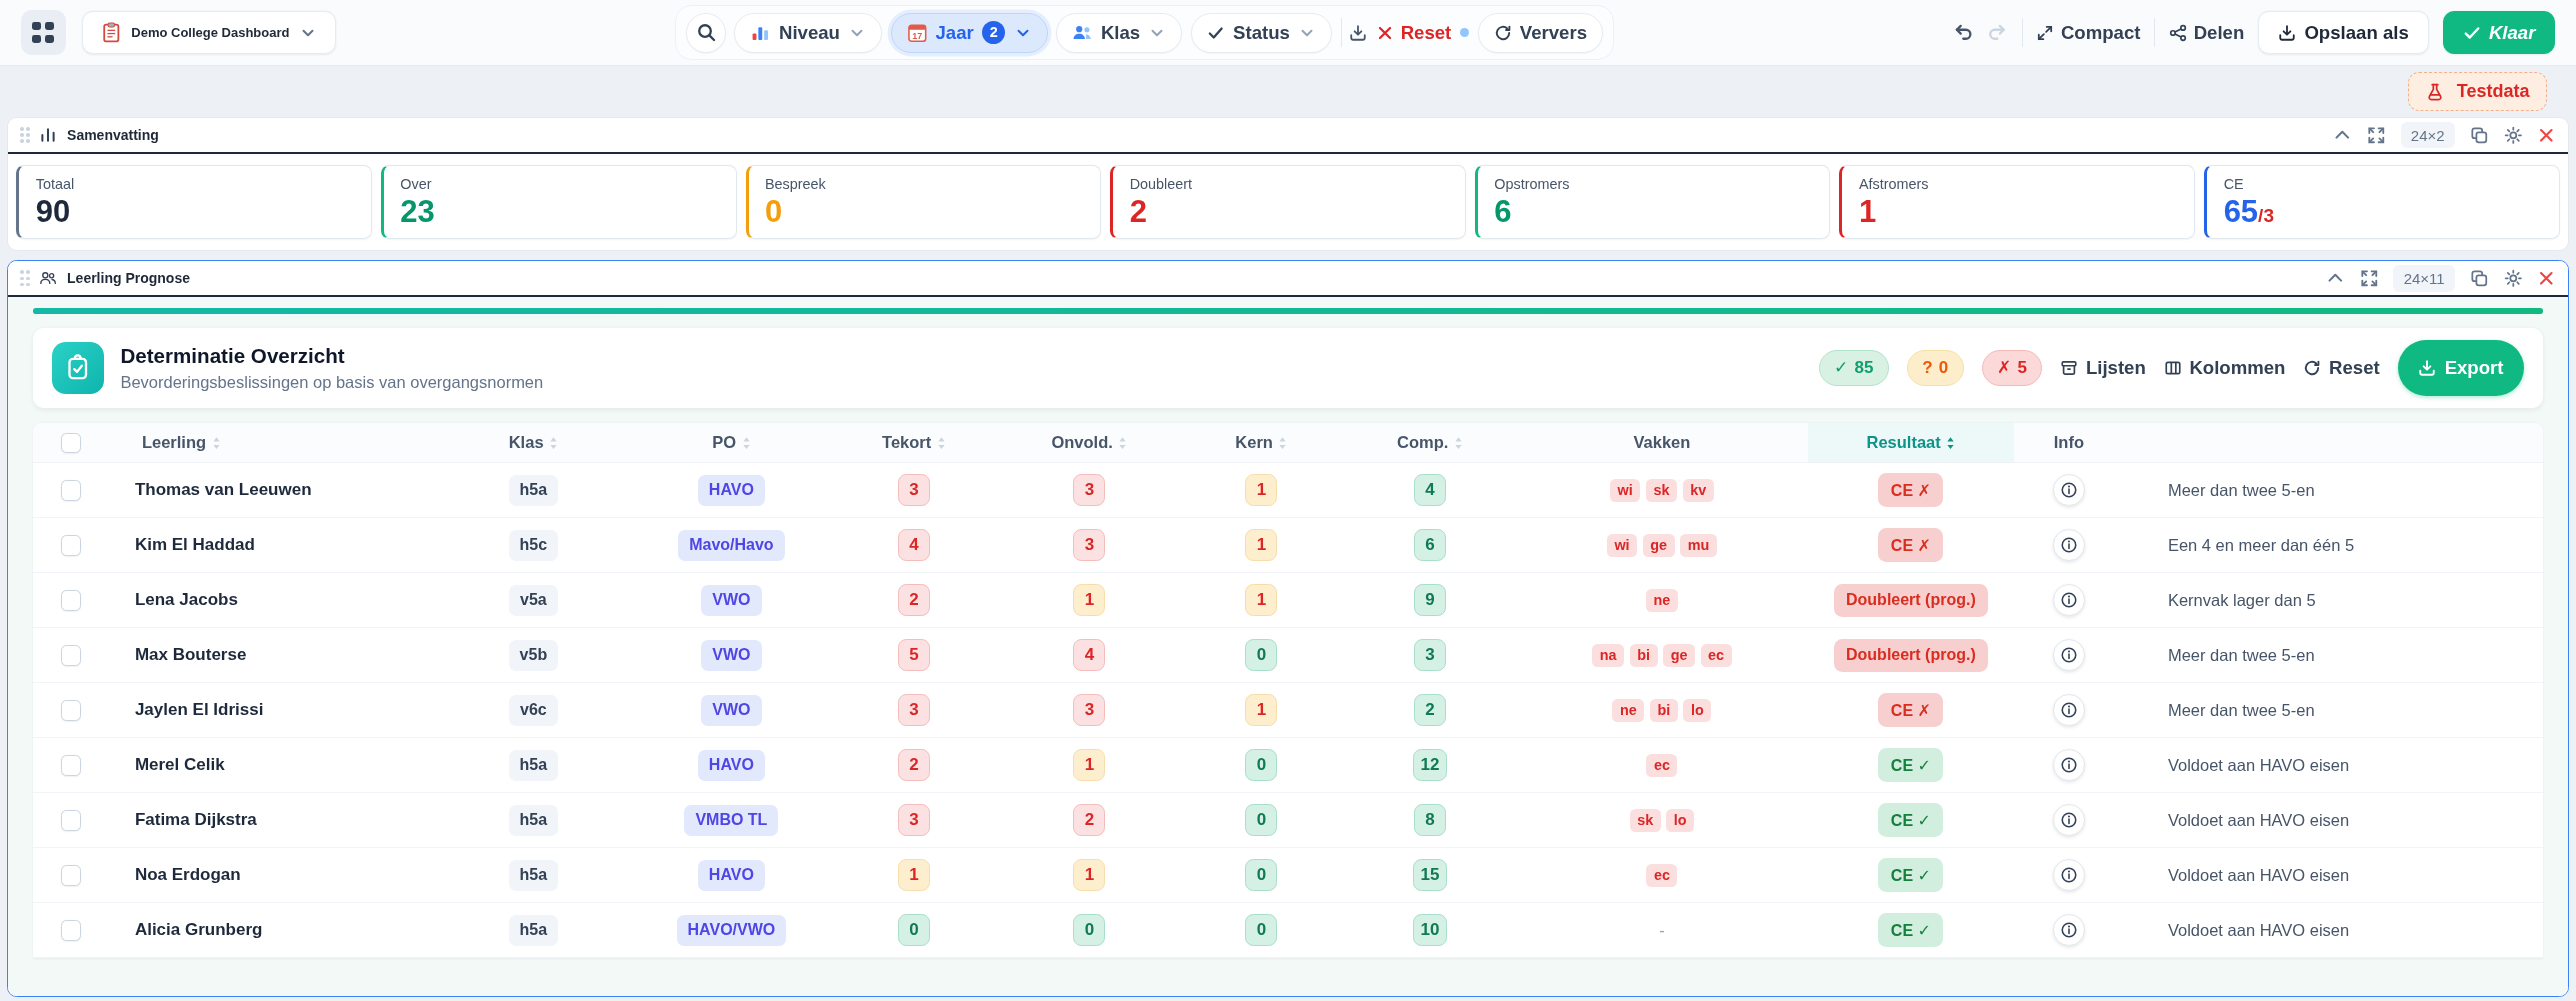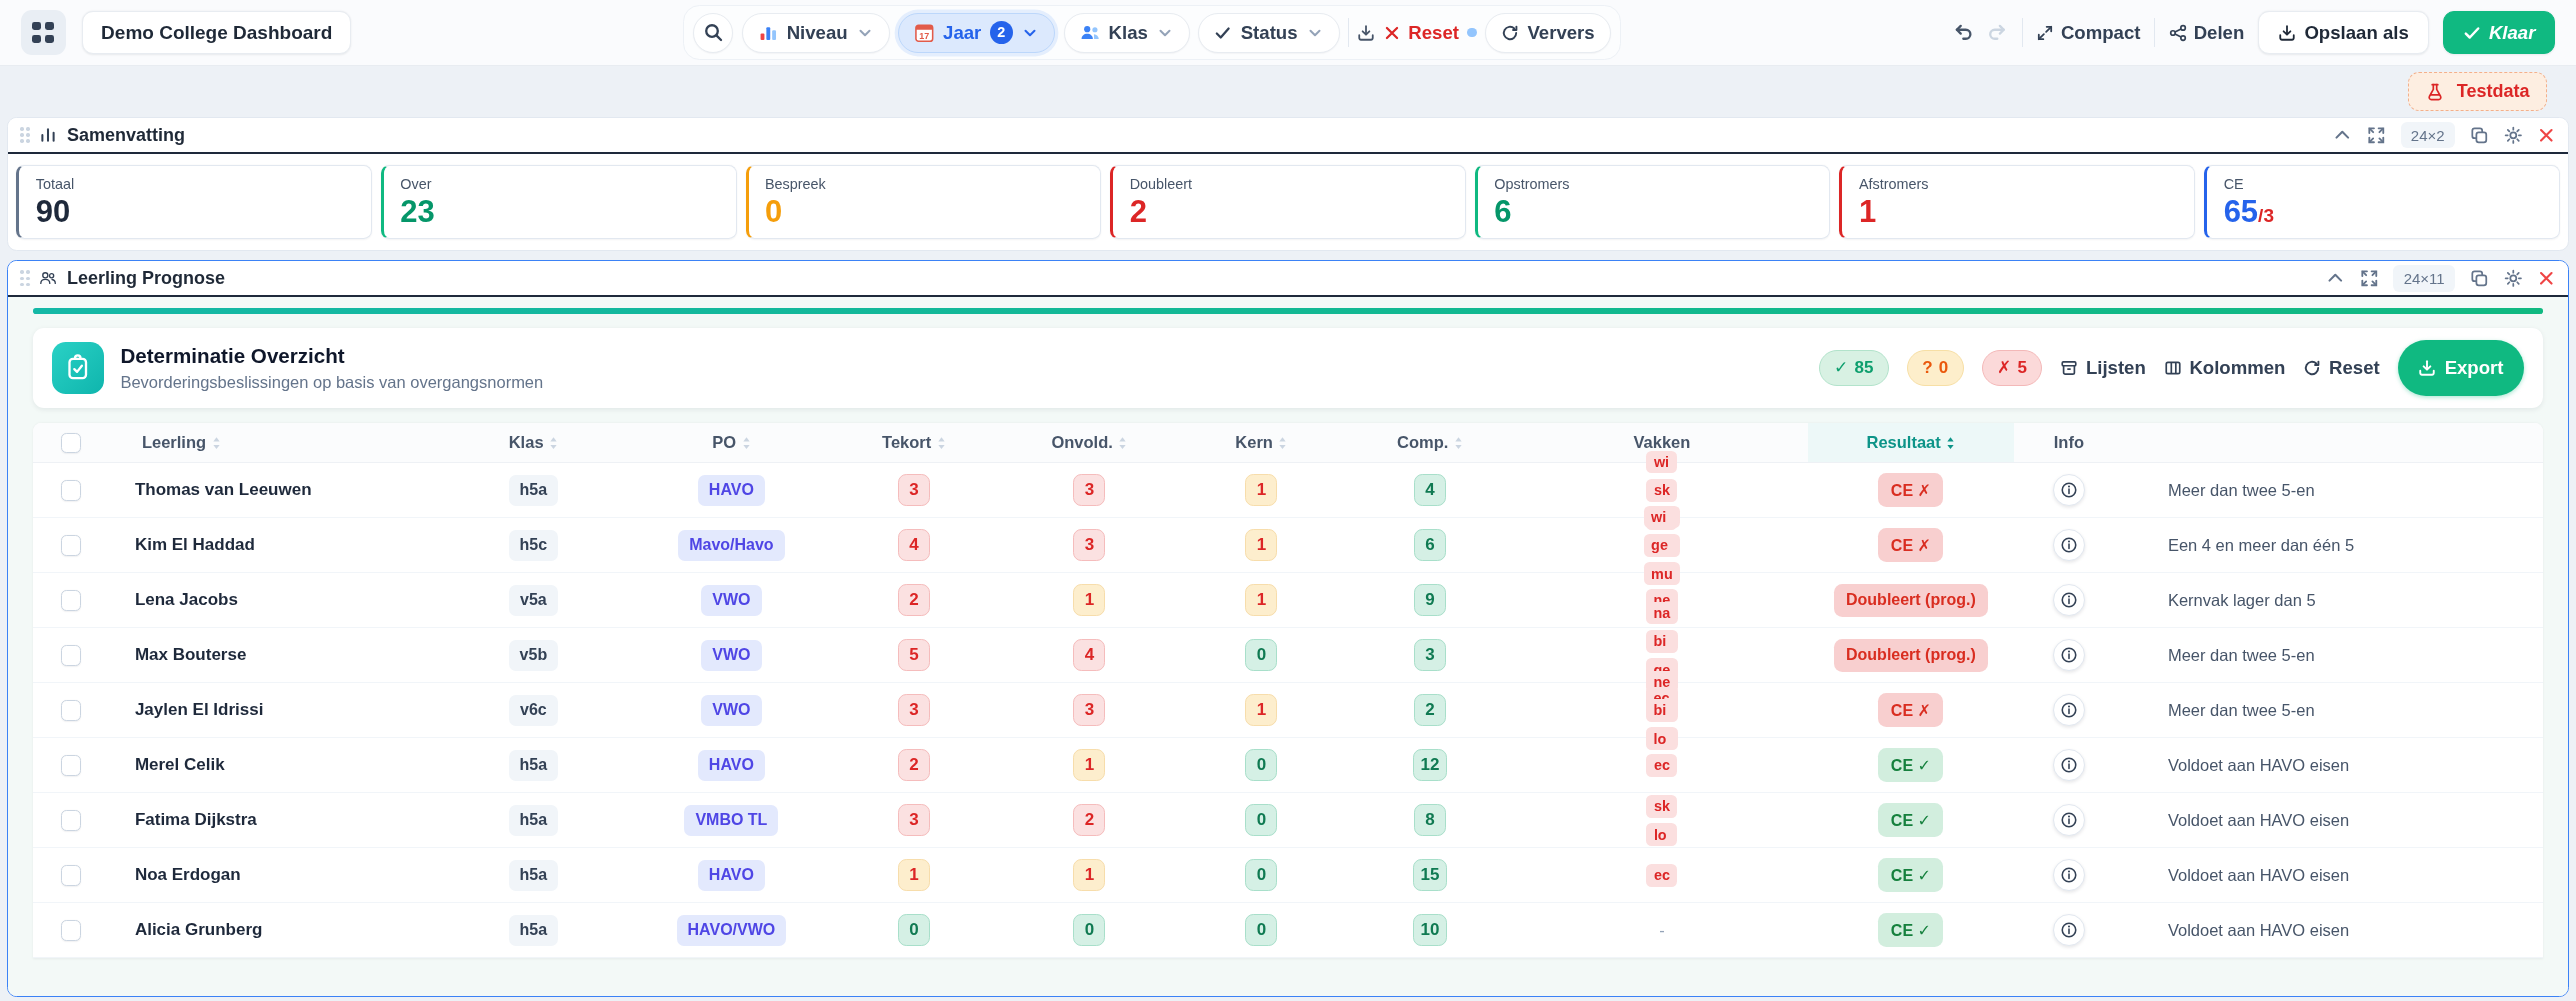--- a/index.html
+++ b/index.html
@@ -19,21 +19,21 @@
   .grid-btn {
     width:45px; height:45px; border-radius:11px; background:#e9eef4;
     display:grid; place-items:center; cursor:pointer;
   }
   .grid-btn .dots { display:grid; grid-template-columns:8.3px 8.3px; gap:4.8px; }
   .grid-btn .dots i { width:8.3px; height:8.3px; background:#334155; border-radius:2.4px; }
   .dash-pill {
     display:flex; align-items:center; gap:9.6px; background:#fff;
     border:0.7px solid #e8ecf1; box-shadow:0 0.7px 2.1px rgba(15,23,42,.08);
     border-radius:11px; height:43px; padding:0 18px;
-    font-size:19px; font-weight:700; color:#1f2937;flex-direction:column;
+    font-size:13px; font-weight:700; color:#1f2937;
   }
   .topbar-center { margin:0 auto; display:flex; align-items:center; gap:8.3px;
     background:#fcfdfe; border:0.7px solid #edf1f6; border-radius:16.5px; padding:6.2px 9.6px; }
   .fbtn {
     display:inline-flex; align-items:center; gap:8.3px; height:40px; padding:0 15px;
     background:#fff; border:0.7px solid #e8ecf1; border-radius:687px;
     font-size:18.6px; color:#334155; font-weight:600; cursor:pointer;
     box-shadow:0 0.7px 1.4px rgba(15,23,42,.05);
   }
   .fbtn.round { width:40px; padding:0; justify-content:center; }
@@ -64,21 +64,21 @@
     padding:0 16.5px; border-radius:11px; background:#fdeee1; border:1.4px dashed #f3b08c;
     color:#dc2626; font-size:18px; font-weight:700; }
 
   
   .panel { margin:0 6.9px; background:#fff; border:0.7px solid #e2e8f0; border-radius:9.6px;
     overflow:hidden; flex:0 0 auto; }
   .panel-head { height:36px; display:flex; align-items:center; gap:9.6px; padding:0 12.4px;
     border-bottom:2.1px solid #1e293b; background:#fff; }
   .drag-dots { display:grid; grid-template-columns:3.4px 3.4px; gap:2.8px; }
   .drag-dots i { width:3.4px; height:3.4px; border-radius:50%; background:#cbd5e1; }
-  .panel-title { font-size:18px; font-weight:700; color:#1f2937; }
+  .panel-title { font-size:14px; font-weight:700; color:#1f2937; }
   .panel-controls { margin-left:auto; display:flex; align-items:center; gap:15px; color:#64748b; }
   .pc-icon { width:18.6px; height:18.6px; cursor:pointer; }
   .size-badge { background:#f1f5f9; color:#64748b; border-radius:6.2px; padding:4.8px 10.3px;
     font-size:15px; }
   .pc-close { color:#ef4444; }
 
   
   .cards-row { display:flex; gap:9px; padding:11px 8.3px;border-radius:27px; }
   .sumcard { flex:1 1 0; background:#fff; border:0.7px solid #e2e8f0; border-left-width:3.4px;
     border-radius:8.3px; padding:10.3px 16.5px; box-shadow:0 0.7px 2.1px rgba(15,23,42,.05); }
@@ -148,21 +148,21 @@
   .chip { display:inline-flex; align-items:center; justify-content:center;
     border-radius:6.9px; font-size:16px; font-weight:600; padding:6.2px 11px; }
   .chip-klas { background:#f1f5f9; color:#334155; }
   .chip-po { background:#e3e9fd; color:#4f46e5; }
   .nbadge { min-width:32px; height:32px; border-radius:8.3px; display:inline-flex;
     align-items:center; justify-content:center; font-size:17px; font-weight:700;
     padding:0 6.9px; }
   .b-red   { background:#fbe1e1; border:0.7px solid #f5bcbc; color:#dc2626; }
   .b-amber { background:#fdeecd; border:0.7px solid #f7ddab; color:#dc2626; }
   .b-green { background:#d5f0e5; border:0.7px solid #a8dfca; color:#107a52; }
-  .vak-wrap { display:flex; gap:5.5px;flex-direction:column; }
+  .vak-wrap { display:flex; gap:5.5px; }
   .vak-chip { background:#fbdfdf; color:#dc2626; border-radius:5.5px; font-size:14.4px;
     font-weight:600; padding:3.4px 7.6px; }
   .vak-dash { color:#94a3b8; font-size:16.5px; }
   .res-badge { border-radius:8.3px; font-size:16px; font-weight:700; padding:7.6px 12.4px;
     white-space:nowrap; }
   .res-red { background:#f8cfcf; color:#d92d20; }
   .res-green { background:#d2eede; color:#15803d; }
   .info-btn { width:32px; height:32px; border-radius:50%; background:#fff;
     border:0.7px solid #e2e8f0; box-shadow:0 1.4px 3.4px rgba(15,23,42,.1);
     display:grid; place-items:center; cursor:pointer; }

